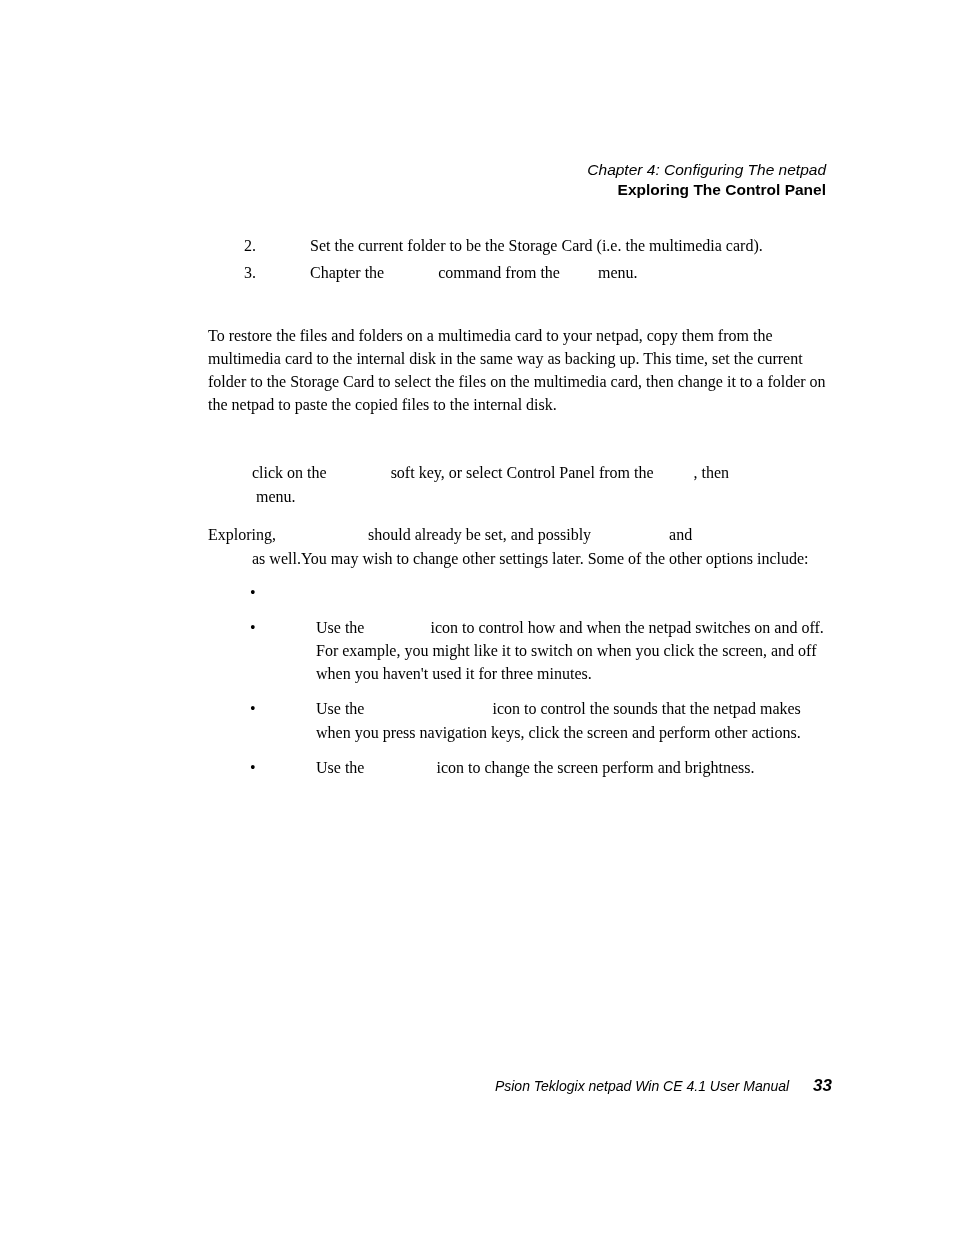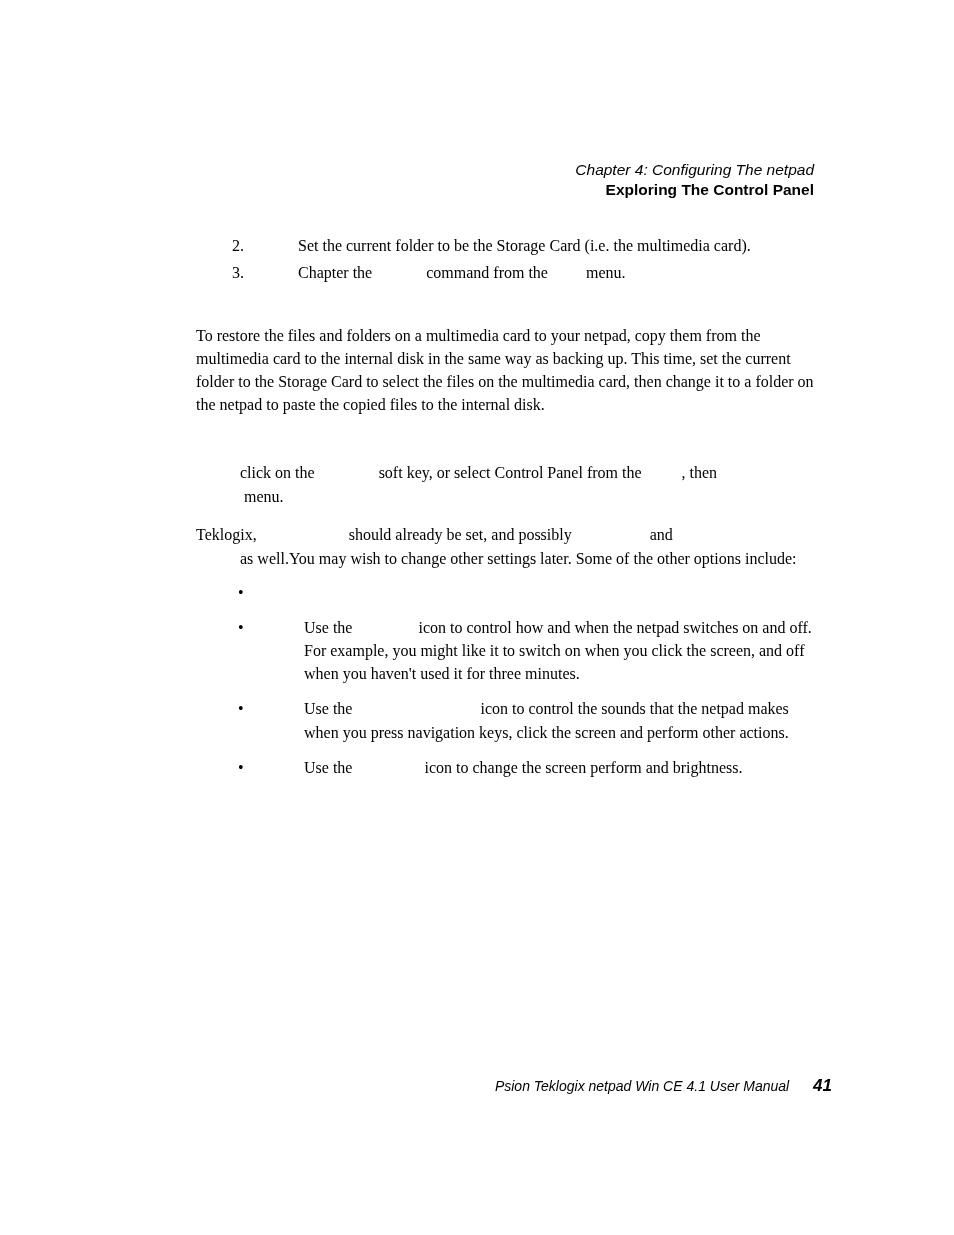--- a/index.html
+++ b/index.html
@@ -5,21 +5,21 @@
   html,body{margin:0;padding:0}
   body{
     width:954px;height:1235px;
     background:#fff;
     font-family:"Times New Roman",Times,serif;
     color:#000;
     position:relative;
   }
   .page{
     position:absolute;
-    left:196px;top:160px;
+    left:208px;top:160px;
     width:618px;
   }
   .hdr{
     text-align:right;
     font-family:Arial,Helvetica,sans-serif;
     font-size:15.5px;
     line-height:1.3;
     margin-bottom:34px;
   }
   .hdr .chap{font-style:italic}
@@ -70,21 +70,21 @@
     </li>
   </ul>
 
   <div class="para">To restore the files and folders on a multimedia card to your netpad, copy them from the multimedia card to the internal disk in the same way as backing up. This time, set the current folder to the Storage Card to select the files on the multimedia card, then change it to a folder on the netpad to paste the copied files to the internal disk.</div>
 
   <div class="indent-block">
     <span>click on the </span><span class="gap" style="width:56px"></span><span> soft key, or select Control Panel from the </span><span class="gap" style="width:36px"></span><span>, then </span><span class="gap" style="width:0px"></span><br><span class="gap" style="width:0px"></span><span> menu.</span>
   </div>
 
   <div class="para2">
-    <span>Teklogix, </span><span class="gap" style="width:84px"></span><span> should already be set, and possibly </span><span class="gap" style="width:70px"></span><span> and </span><br><span class="gap" style="width:40px"></span><span> as well.You may wish to change other settings later. Some of the other options include:</span>
+    <span>Exploring, </span><span class="gap" style="width:84px"></span><span> should already be set, and possibly </span><span class="gap" style="width:70px"></span><span> and </span><br><span class="gap" style="width:40px"></span><span> as well.You may wish to change other settings later. Some of the other options include:</span>
   </div>
 
   <ul class="ul">
     <li>
       <span class="dot">•</span>
     </li>
     <li>
       <span class="dot">•</span>
       <span class="txt">
         <span>Use the </span><span class="gap" style="width:58px"></span><span> icon to control how and when the netpad switches on and off. For example, you might like it to switch on when you click the screen, and off when you haven't used it for three minutes.</span>
@@ -101,14 +101,14 @@
       <span class="txt">
         <span>Use the </span><span class="gap" style="width:64px"></span><span> icon to change the screen perform and brightness.</span>
       </span>
     </li>
   </ul>
 
 </div>
 
 <div class="footer">
   <span class="ttl">Psion Teklogix netpad Win CE 4.1 User Manual</span>
-  <span class="pg">41</span>
+  <span class="pg">33</span>
 </div>
 
 </body></html>

